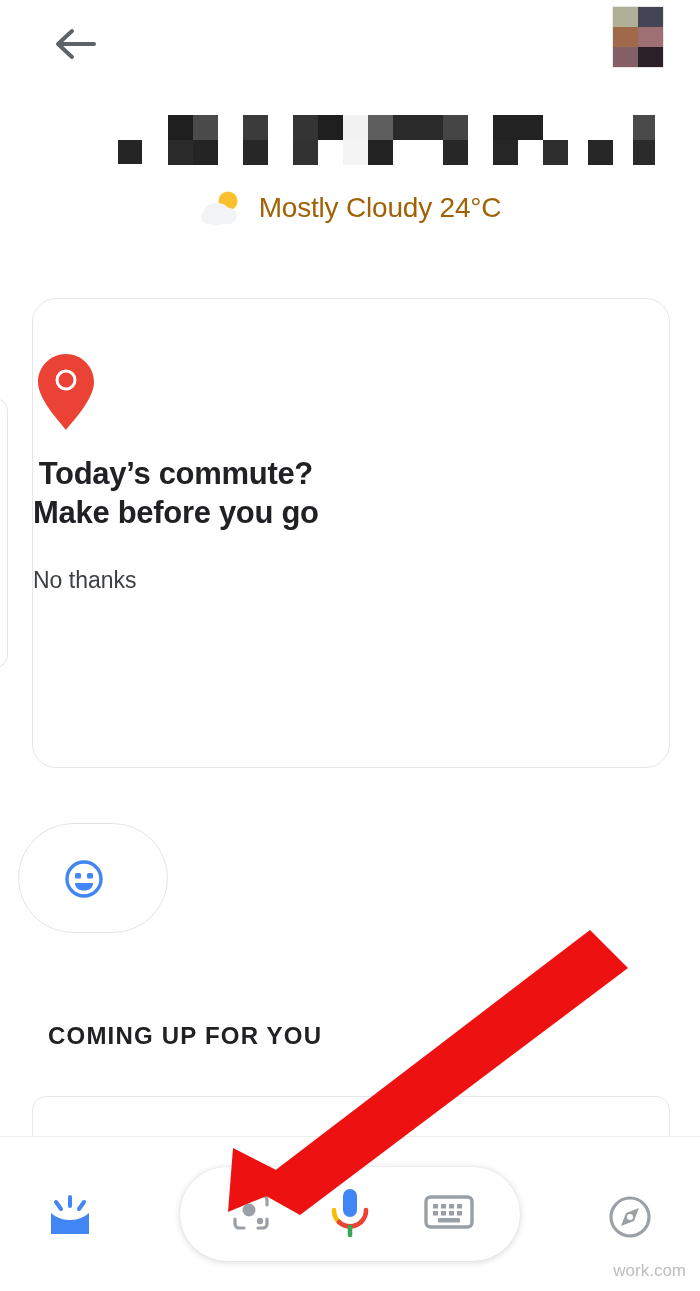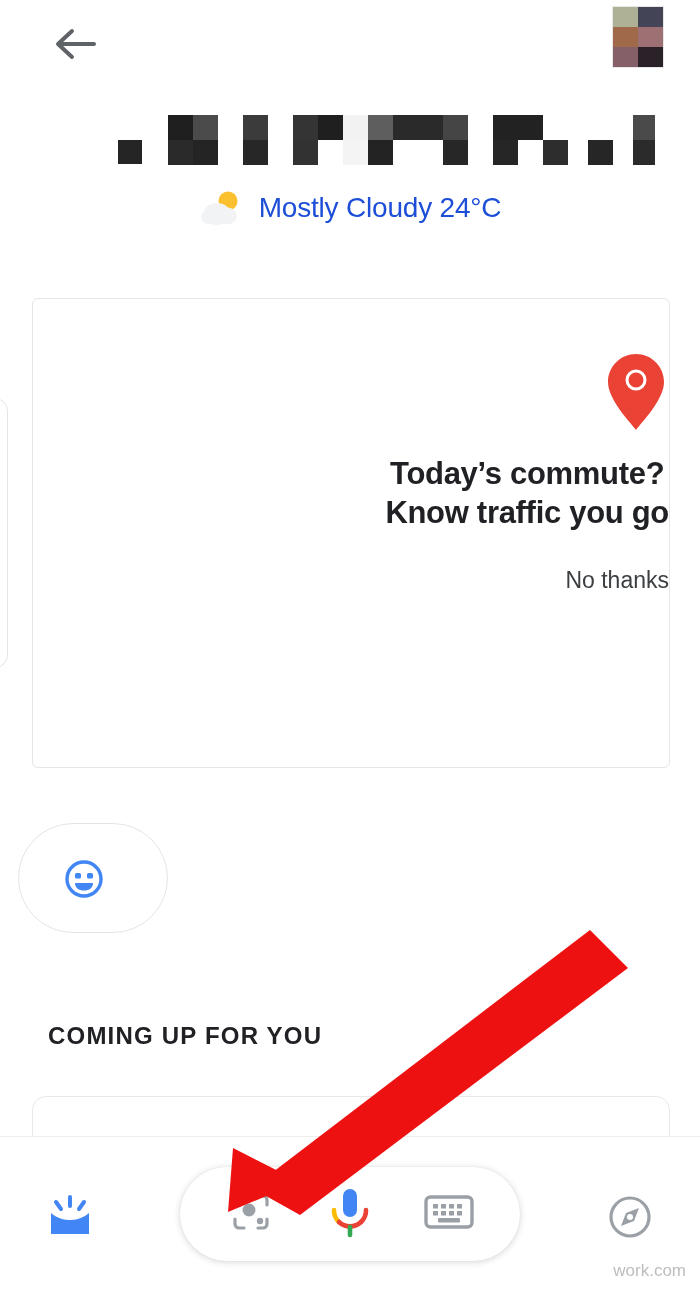--- a/index.html
+++ b/index.html
@@ -49,41 +49,41 @@
 
   
   .weather {
     position: absolute; left: 0; top: 182px;
     width: 700px; height: 52px;
     display: flex; align-items: center; justify-content: center;
     gap: 14px;
   }
   .weather-icon { width: 46px; height: 40px; position: relative; }
   .weather-text {
-    font-size: 28px; color: #1d4ed8; letter-spacing: -0.2px;
+    font-size: 28px; color: #a16207; letter-spacing: -0.2px;
     font-family: "Liberation Sans", sans-serif;
   }
 
   
   .left-sliver {
     position: absolute; left: -18px; top: 398px;
     width: 26px; height: 270px;
     border: 1px solid #e4e4e4;
     border-radius: 16px;
     background: #fff;
   }
 
   
   .commute-card {
     position: absolute; left: 32px; top: 298px;
     width: 638px; height: 470px;
     border: 1px solid #e6e6e6;
-    border-radius: 6px;
-    background: #ffffff;
-    display: flex; flex-direction: column; align-items: flex-end;
+    border-radius: 24px;
+    background: #ffffff;
+    display: flex; flex-direction: column; align-items: flex-start;
   }
   .pin-wrap { margin-top: 52px; height: 82px; }
   .card-title {
     margin-top: 22px;
     font-size: 31px; color: #202124; font-weight: bold;
     letter-spacing: -0.3px; text-align: center; line-height: 1.25;
   }
   .card-title .line2 { display: block; }
   .card-body {
     margin-top: 28px;
@@ -268,21 +268,21 @@
 
   <div class="commute-card">
     <div class="pin-wrap">
       <svg width="66" height="82" viewBox="0 0 66 82">
         <path d="M33 3 C17.5 3 5 15.5 5 31 C5 49 28 72 33 79 C38 72 61 49 61 31 C61 15.5 48.5 3 33 3 Z" fill="#ea4335"></path>
         <circle cx="33" cy="29" r="9" fill="none" stroke="#ffffff" stroke-width="3"></circle>
       </svg>
     </div>
     <div class="card-title">
       <span>Today’s commute?</span>
-      <span class="line2">Know traffic you go</span>
+      <span class="line2">Make before you go</span>
     </div>
     <div class="card-actions">
       <button class="btn-text">No thanks</button>
     </div>
   </div>
 
   <div class="chips">
 
 
 

